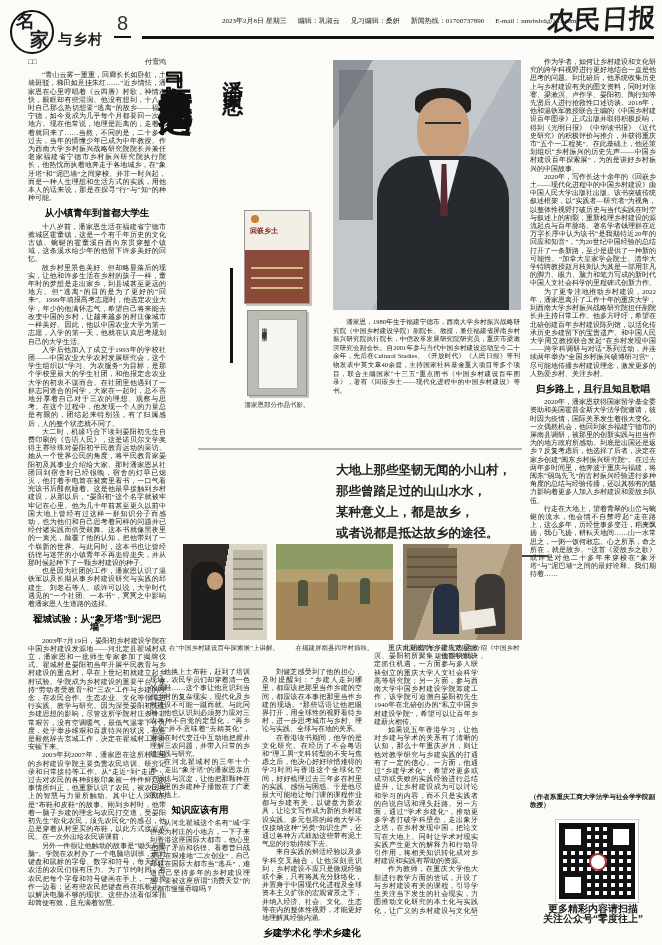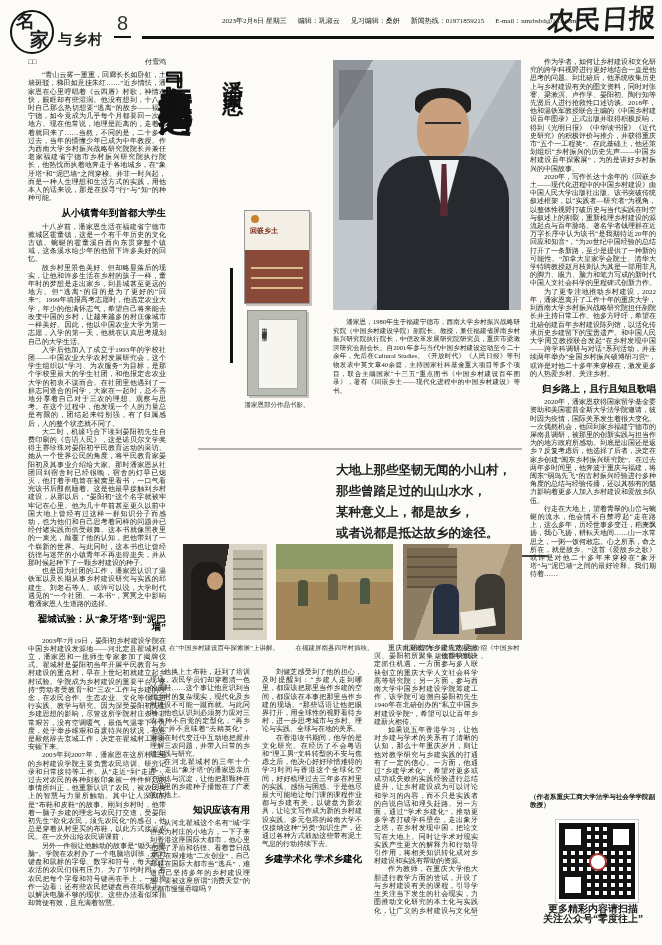--- a/index.html
+++ b/index.html
@@ -11,21 +11,21 @@
   #logo .c1{position:absolute;left:8px;top:2px;font-size:19px;font-weight:bold;}
   #logo .c2{position:absolute;left:22px;top:21px;font-size:19px;font-weight:bold;}
   #logo .suf{position:absolute;left:50px;top:25px;font-size:14px;font-weight:900;letter-spacing:1px;}
   #logo .pg{position:absolute;left:106px;top:6px;font-size:20px;font-family:"Liberation Sans",sans-serif;color:#333;border-bottom:2px solid #111;padding:0 3px 1px;}
   #dateline{position:absolute;left:222px;top:16px;display:flex;gap:11px;font-size:7px;color:#222;white-space:nowrap;}
   #masthead{position:absolute;right:6px;top:2px;font-size:26px;font-weight:900;transform:skewX(-6deg) rotate(-2deg);letter-spacing:1px;}
   #hrule{position:absolute;left:142px;top:36px;right:8px;height:2.5px;background:#111;}
   
   .col{position:absolute;overflow:hidden;text-align:justify;font-size:7px;line-height:8.2px;color:#222;}
   .para{margin:0;text-indent:2em;}
-  .colhead{font-family:"Liberation Sans","DejaVu Sans",sans-serif;font-weight:bold;font-size:9.5px;text-align:right;text-indent:0;margin:7px 0 5px;color:#000;}
+  .colhead{font-family:"Liberation Sans","DejaVu Sans",sans-serif;font-weight:bold;font-size:9.5px;text-align:center;text-indent:0;margin:7px 0 5px;color:#000;}
   #byline-row{display:flex;justify-content:space-between;font-size:7px;margin-bottom:5px;}
   
   #vtitle{position:absolute;left:146px;top:60px;height:482px;width:58px;writing-mode:vertical-rl;font-size:34px;font-weight:bold;letter-spacing:1px;line-height:58px;color:#111;}
   #vauthor{position:absolute;left:217px;top:64px;width:30px;writing-mode:vertical-rl;font-size:21px;font-weight:bold;letter-spacing:7px;color:#111;}
   #vdash{position:absolute;left:230px;top:268px;width:2.5px;height:95px;background:#111;}
   
   #books{position:absolute;left:240px;top:210px;width:74px;text-align:center;}
   .book1{width:64px;height:92px;margin:0 auto;background:linear-gradient(#f4efe6 0 42%,#8a4a3a 42% 100%);border:1px solid #999;box-shadow:2px 2px 0 #c9c4ba;position:relative;}
   .book1 .dot{position:absolute;left:6px;top:4px;width:8px;height:8px;border-radius:50%;background:#c8822a;}
   .book1 .t{position:absolute;left:5px;top:15px;font-size:7px;font-weight:bold;color:#7a2d1e;}
@@ -87,21 +87,21 @@
     <div class="circ"></div>
     <span class="c1">名</span>
     <span class="c2">家</span>
     <span class="suf">与乡村</span>
     <span class="pg">8</span>
   </div>
   <div id="dateline">
     <span>2023年2月8日 星期三</span>
     <span>编辑：巩淑云</span>
     <span>见习编辑：桑妍</span>
-    <span>新闻热线：01971859215</span>
+    <span>新闻热线：01700737890</span>
     <span>E-mail：nmrbsbd@163.com</span>
   </div>
   <div id="masthead">农民日报</div>
   <div id="hrule"></div>
 
   <div class="col" style="left:28px;top:58px;width:138px;height:882px;">
     <div id="byline-row">
       <span>□□</span>
       <span>付雪鸿</span>
     </div>
@@ -193,36 +193,37 @@
         <p class="para">他换上土布鞋，赶到了培训现场，农民学员们却穿着清一色的皮鞋……这个事让他意识到当代乡村的复杂现实，现代化及乡村建设不可能一蹴而就。与此同时，他也认识到必须努力应对三农各种不自觉的定型化，“再乡土化”并不意味着“去精英化”，需要在时代变迁中互动地把握并理解三农问题，并带入日常的乡建实践与研究。</p>
         <p class="para">在河北翟城村的三年十个月，走出“象牙塔”的潘家恩亲历了历练与沉淀，让他把那颗种在心田里的乡建种子播散在了广袤的大地上。</p>
         <div class="colhead">知识应该有用</div>
         <p class="para">从河北翟城这个名有“城”字但实为村庄的小地方，一下子来到香港这座国际大都市，他心里充满了矛盾和彷徨。看着昔日战友正在艰难地“二次创业”，自己却躲在国际大都市当“逃兵”，难道自己坚持多年的乡村建设理想，要被这座所谓“消费天堂”的大都市慢慢吞噬吗？</p>
       </div>
     </div>
   <div class="col" style="left:262px;top:668px;width:100px;height:272px;">
       <div>
         <p class="para">刘健芝感受到了他的担心，及时提醒到：“乡建人走到哪里，都应该把那里当作乡建的空间，都应该在本事把那里当作乡建的现场。”那些话语让他把眼界打开，用全球性的视野看待乡村，进一步思考城市与乡村、理论与实践、全球与在地的关系。</p>
         <p class="para">在香港读书期间，他学的是文化研究。在经历了不会粤语和“理工男”文科转型的不安与焦虑之后，他决心好好珍惜难得的学习时间与香港这个全球化空间，好好梳理过去三年多在村里的实践、感悟与困惑。于是他尽最大可能地让每门课的课程作业都与乡建有关，以键盘为新农具，让论文写作成为新的乡村建设实践。多元包容的岭南大学不仅接纳这种“另类”知识生产，还通过各种方式鼓励这些带有泥土气息的行动持续下去。</p>
+        <p class="para">来自实践的鲜活经验以及多学科交叉融合，让他深刻意识到，乡村建设不应只是微观经验或个案，只有将其充分脉络化，并置身于中国现代化进程及全球资本主义扩张的宏观背景之下，并纳入经济、社会、文化、生态等在内的整体性视野，才能更好地理解其经验内涵。</p>
         <div class="colhead">乡建学术化 学术乡建化</div>
       </div>
     </div>
   <div class="col" style="left:374px;top:644px;width:104px;height:272px;">
       <div>
         <p class="para">重庆北碚曾为乡建先杰梁漱溟、晏阳初所聚集，他很快就决定抓住机遇，一方面参与多人联袂创立的重庆大学人文社会科学高等研究院；另一方面，参与西南大学中国乡村建设学院筹建工作，该学院可追溯自晏阳初先生1940年在北碚创办的“私立中国乡村建设学院”，希望可以让百年乡建薪火相传。</p>
         <p class="para">如果说五年香港学习，让他对乡建与学术的关系有了清晰的认知，那么十年重庆岁月，则让他对教学研究与乡建实践的打通有了一定的信心。一方面，他通过“乡建学术化”，希望对更多或成功或失败的实践经验进行总结提升，让乡村建设成为可以讨论和学习的内容，而不只是实践者的自说自话和埋头赶路。另一方面，通过“学术乡建化”，推动更多学者打破学科壁垒，走出象牙之塔，在乡村发现中国，把论文写在大地上。同时让学术对现实实践产生更大的解释力和行动导引作用，将相关知识转化成对乡村建设和实践有帮助的资源。</p>
         <p class="para">作为教师，在重庆大学他大胆进行教学方面的尝试，开设了与乡村建设有关的课程，引导学生关注当下发生的社会现实，力图推动文化研究的本土化与实践化，让广义的乡村建设与文化研究相遇。比如，在《乡村与现代》课堂上，针对近年返乡书写热，他组织学生展开“从返乡书写到书写返乡”的系列讨论；关注“新工人”与自媒体，指导硕士生研究“新工人文艺”和“李子柒现象”；关注重庆“棒棒”群体，组织学生观看何苦导演的纪录片《最后的棒棒》并展开讨论；指导博士生把当代乡村建设二十年来</p>
       </div>
     </div>
 
   <div class="col" style="left:530px;top:58px;width:126px;height:732px;">
       <div>
         <p class="para">作为学者，如何让乡村建设和文化研究的跨学科视野进行更好地结合一直是他思考的问题。到北碚后，他系统收集历史上与乡村建设有关的图文资料，同时对张謇、梁漱溟、卢作孚、晏阳初、陶行知等先贤后人进行抢救性口述访谈。2018年，他和温铁军教授联合主编的《中国乡村建设百年图录》正式出版并取得积极反响，得到《光明日报》《中华读书报》《近代史研究》的积极评价与推介，并获得重庆市“五个一工程奖”。在此基础上，他还策划组织“乡村振兴的历史先声——中国乡村建设百年探索展”，为的是讲好乡村振兴的中国故事。</p>
         <p class="para">2020年，写作长达十余年的《回嵌乡土——现代化进程中的中国乡村建设》由中国人民大学出版社出版。该书突破传统叙述框架，以“实践者—研究者”为视角，以整体性视野打破历史与当代实践在时空与叙述上的割裂，重新梳理乡村建设的源流起点与百年脉络。著名学者钱理群在近万字长序中认为该书“是我期待近20年的回应和知音”，“为20世纪中国经验的总结打开了一条新路，至少是提供了一种新的可能性。”加拿大皇家学会院士、清华大学特聘教授赵月枝则认为其是一部用非凡的脚力、眼力、脑力和笔力写成的新时代中国人文社会科学的里程碑式创新力作。</p>
-        <p class="para">为了更专注地推动乡村建设，2022年，潘家恩离开了工作十年的重庆大学，到西南大学乡村振兴战略研究院担任副院长并主持日常工作。他多方呼吁，希望在北碚创建百年乡村建设陈列馆，以活化传承历史乡建留下的宝贵遗产。和中国人民大学周立教授联合发起“在乡村发现中国——跨学科调研与对话”系列活动，并连续两年举办“全国乡村振兴硕博研习营”，或许是对他二十多年来穿梭在，激发更多的人热爱乡村、关注乡村。</p>
+        <p class="para">为了更专注地推动乡村建设，2022年，潘家恩离开了工作十年的重庆大学，到西南大学乡村振兴战略研究院担任副院长并主持日常工作。他多方呼吁，希望在北碚创建百年乡村建设陈列馆，以活化传承历史乡建留下的宝贵遗产。和中国人民大学周立教授联合发起“在乡村发现中国——跨学科调研与对话”系列活动，并连续两年举办“全国乡村振兴硕博研习营”，尽可能地传播乡村建设理念，激发更多的人热爱乡村、关注乡村。</p>
         <div class="colhead">归乡路上，且行且知且歌唱</div>
         <p class="para">2020年，潘家恩获得国家留学基金委资助和美国霍普金斯大学法学院邀请，彼时因为疫情，国际关系发生着很大变化。一次偶然机会，他回到家乡福建宁德市的屏南县调研，被那里的创新实践与担当作为的地方政府所感动。到底是出国还是返乡？反复考虑后，他选择了后者，决定在家乡创建“闽东乡村振兴研究院”。在过去两年多时间里，他奔波于重庆与福建，将闽东“弱鸟先飞”的古村振兴经验进行多种角度的总结与经验传播，还以其独有的魅力影响着更多人加入乡村建设和爱故乡队伍。</p>
         <p class="para">行走在大地上，望着青翠的山峦与蜿蜒的流水，他会情不自禁哼起“走在路上，这么多年，历经世事多变迁，稻麦飘扬，我心飞扬，耕耘天地间……山一水常思之，一粥一饭何敢忘。心之所系，命之所在，就是故乡。”这首《爱故乡之歌》或许是对他二十多年来穿梭在“象牙塔”与“泥巴墙”之间的最好诠释。我们期待着……</p>
       </div>
     </div>
   <div id="credit">（作者系重庆工商大学法学与社会学学院副教授）</div>
   <div id="qr">
     <div class="fnd f1"></div>
       <div class="fnd f2"></div>
       <div class="fnd f3"></div>

